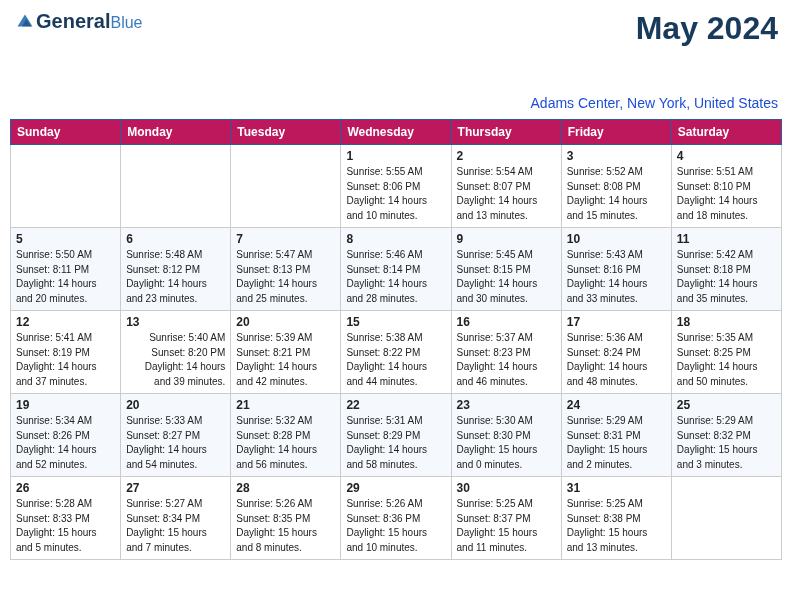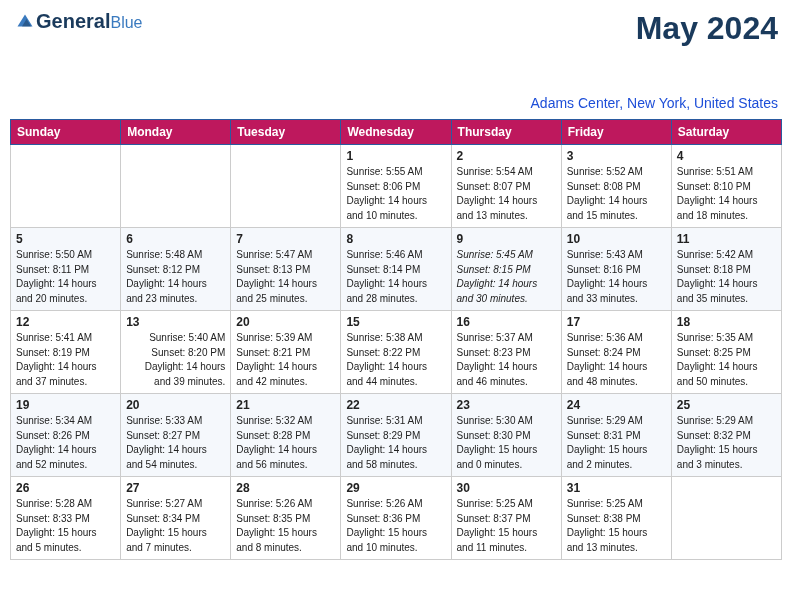--- a/index.html
+++ b/index.html
@@ -180,21 +180,21 @@
         </td>
         <td>
           <span class="day-num">8</span>
           <div class="day-info" style="white-space: pre-line;">Sunrise: 5:46 AM
 Sunset: 8:14 PM
 Daylight: 14 hours
 and 28 minutes.</div>
         </td>
         <td>
           <span class="day-num">9</span>
-          <div class="day-info" style="white-space: pre-line; font-style: italic;">Sunrise: 5:45 AM
+          <div class="day-info" style="white-space: pre-line;">Sunrise: 5:45 AM
 Sunset: 8:15 PM
 Daylight: 14 hours
 and 30 minutes.</div>
         </td>
         <td>
           <span class="day-num">10</span>
           <div class="day-info" style="white-space: pre-line;">Sunrise: 5:43 AM
 Sunset: 8:16 PM
 Daylight: 14 hours
 and 33 minutes.</div>

